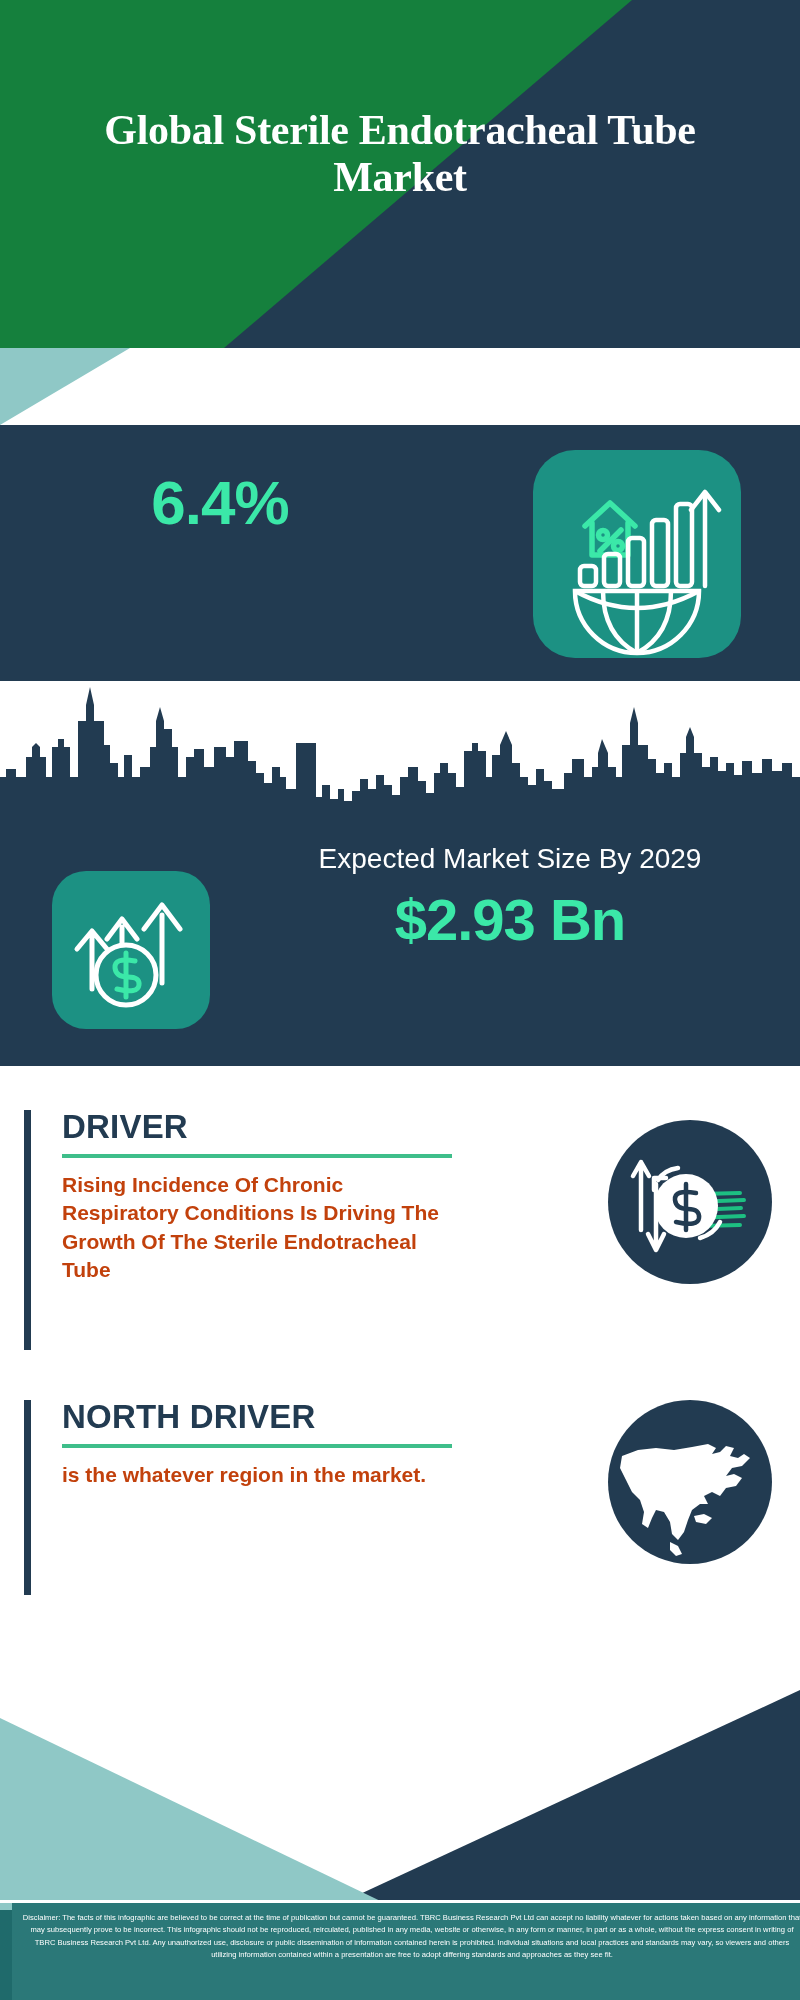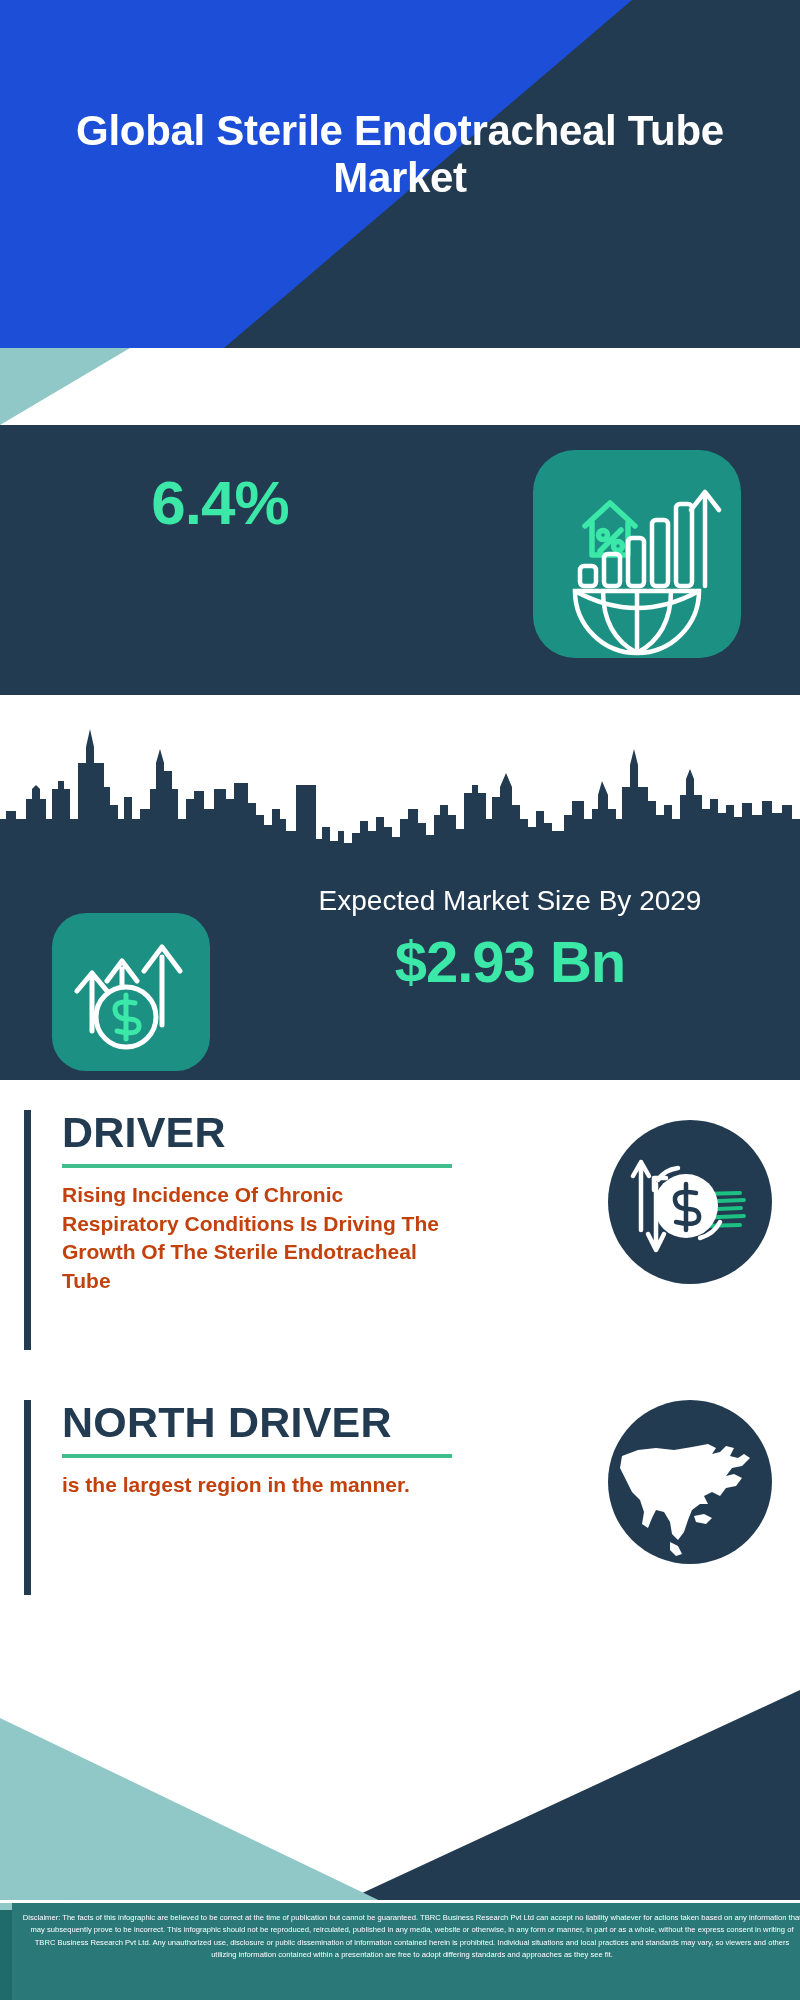--- a/index.html
+++ b/index.html
@@ -5,21 +5,21 @@
   * { margin:0; padding:0; box-sizing:border-box; }
   html,body { background:#ffffff; }
   body {
     width:800px; height:2000px; position:relative; overflow:hidden;
     font-family:"Liberation Sans", sans-serif;
   }
 
   
   .header {
     position:absolute; left:0; top:0; width:800px; height:452px;
-    background:#1d4ed8; overflow:hidden;
+    background:#15803d; overflow:hidden;font-family:Liberation Serif, serif;
   }
   .header-diag {
     position:absolute; left:0; top:0; width:800px; height:348px;
     background:#223B51;
     clip-path:polygon(100% 0, 100% 100%, 28% 100%, 79% 0);
   }
   .header-title {
     position:absolute; left:0; top:0; width:800px; height:348px;
     display:flex; align-items:center; justify-content:center;
     color:#ffffff; font-size:42px; font-weight:bold; line-height:1.12;
@@ -51,21 +51,21 @@
     color:#3BE8A8; font-size:62px; font-weight:bold; margin-top:4px;
     letter-spacing:-1px;
   }
   .growth-icon-tile {
     position:absolute; left:533px; top:25px; width:208px; height:208px;
     background:#1C9183; border-radius:42px;
   }
 
   
   .skyline-sec {
-    position:absolute; left:0; top:723px; width:800px; height:385px;
+    position:absolute; left:0; top:681px; width:800px; height:385px;
     background:#ffffff; overflow:hidden;
   }
   .skyline-fill {
     position:absolute; left:0; top:140px; width:800px; height:245px;
     background:#223B51;
   }
   .skyline-svg { position:absolute; left:0; top:0; width:800px; height:150px; display:block; }
 
   .mkt-icon-tile {
     position:absolute; left:52px; top:190px; width:158px; height:158px;
@@ -83,21 +83,21 @@
 
   
   .insights { position:absolute; left:0; top:1080px; width:800px; height:620px; background:#ffffff; }
 
   .blk { position:absolute; left:24px; width:752px; }
   .blk-bar {
     position:absolute; left:0; top:0; width:7px; background:#223B51;
   }
   .blk-body { position:absolute; left:38px; top:0; width:390px; }
   .blk-title {
-    color:#223B51; font-size:43px; font-weight:bold; letter-spacing:.2px;
+    color:#223B51; font-size:33px; font-weight:bold; letter-spacing:.2px;
     line-height:1.05;
   }
   .blk-rule { height:4px; background:#3EBE8A; margin:9px 0 13px 0; }
   .blk-desc {
     color:#c2410c; font-size:21px; font-weight:bold; line-height:1.36;
   }
   .blk-circle {
     position:absolute; border-radius:50%; background:#223B51;
     overflow:hidden;
   }
@@ -266,21 +266,21 @@
         </g>
       </svg>
     </div>
   </div>
 
   <div class="blk" id="region-block">
     <div class="blk-bar"></div>
     <div class="blk-body">
       <div class="blk-title">NORTH DRIVER</div>
       <div class="blk-rule"></div>
-      <div class="blk-desc">is the largest region in the manner.</div>
+      <div class="blk-desc">is the whatever region in the market.</div>
     </div>
     <div class="blk-circle">
       <svg viewBox="0 0 164 164" width="164" height="164">
         <path fill="#ffffff" d="M14 56 L30 50 L48 48 L66 50 L84 47 L100 44 L108 48 L104 54 L112 52 L118 46 L126 48 L122 56 L130 58 L136 54 L142 58 L134 66 L124 68 L118 76 L126 74 L134 78 L128 86 L118 88 L112 96 L104 92 L96 96 L100 104 L92 104 L84 110 L80 120 L76 132 L70 140 L64 134 L62 122 L56 112 L48 110 L44 118 L40 128 L34 124 L36 112 L32 100 L24 92 L18 80 L12 68 Z"></path>
         <path fill="#ffffff" d="M62 142 L70 146 L74 154 L68 156 L62 150 Z"></path>
         <path fill="#ffffff" d="M86 116 L96 114 L104 118 L98 124 L88 122 Z"></path>
       </svg>
     </div>
   </div>
 

